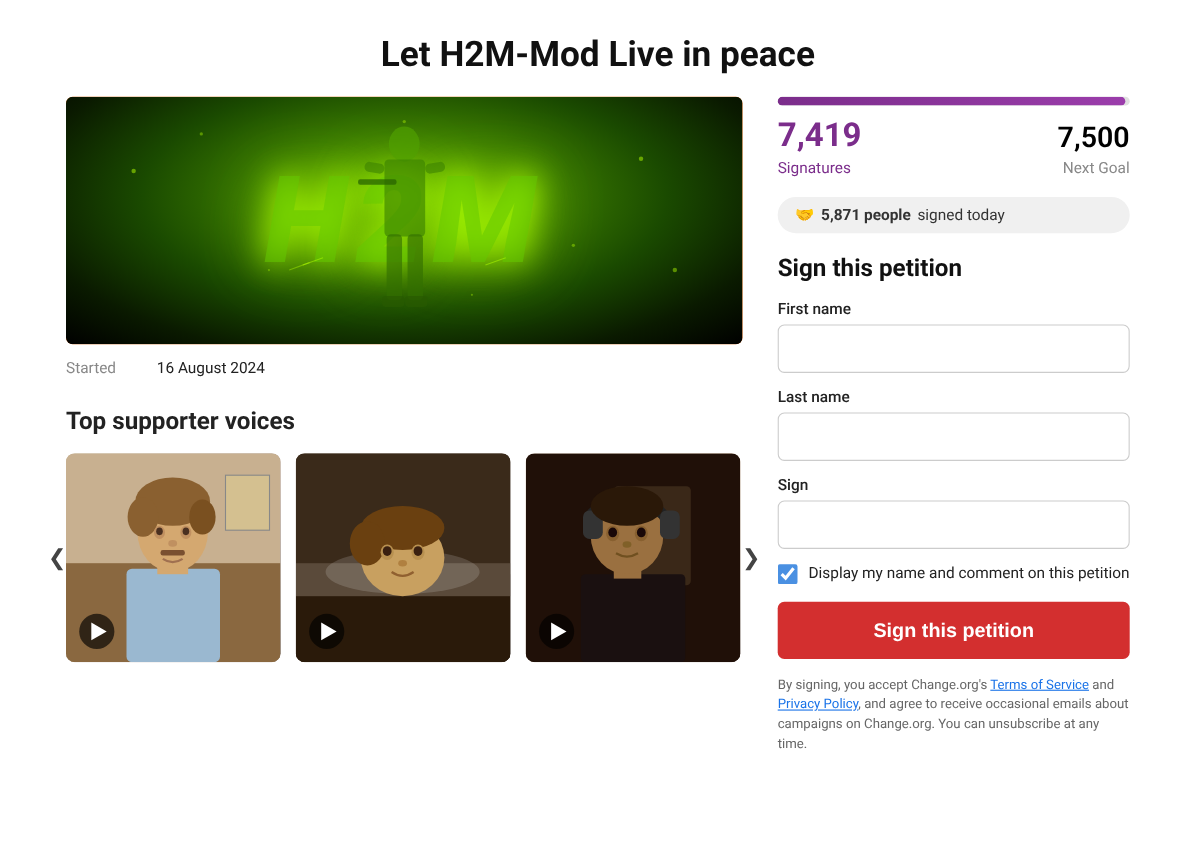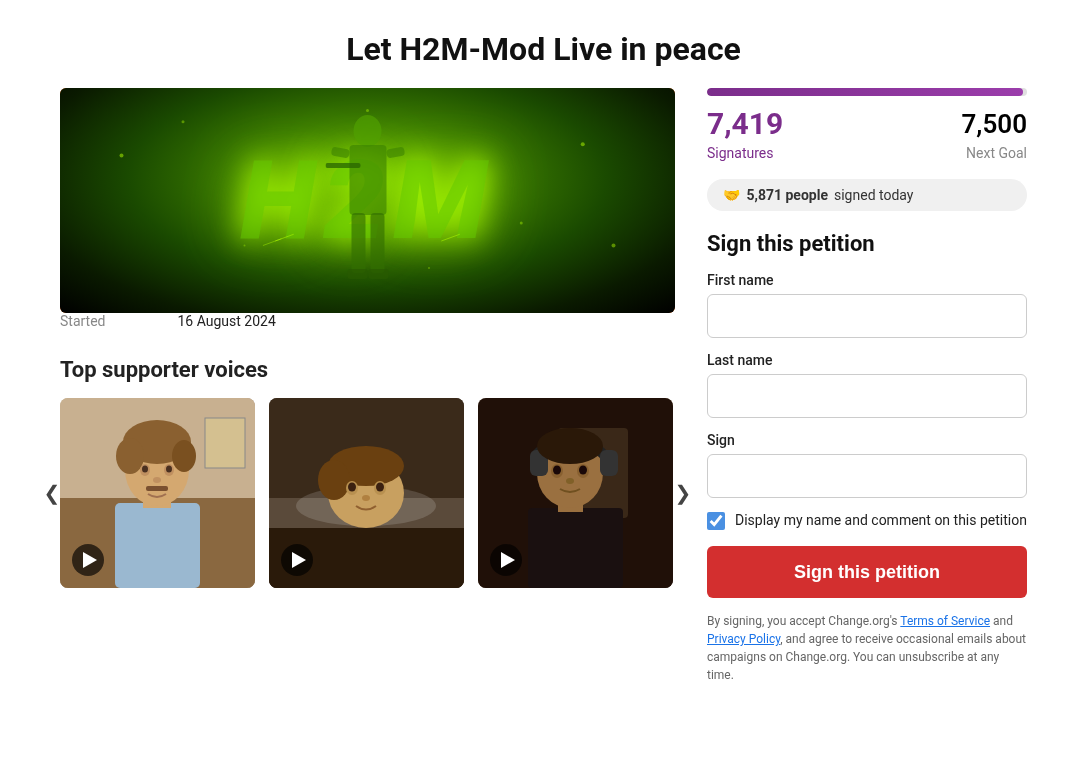--- a/index.html
+++ b/index.html
@@ -60,21 +60,22 @@
       font-weight: 900;
       color: rgba(100, 200, 0, 0.55);
       letter-spacing: 8px;
       text-shadow: 0 0 30px #aaff00, 0 0 60px #88cc00;
       font-style: italic;
       user-select: none;
     }
 
     .meta-row {
       display: flex;
-      gap: 72px;
+      gap: 37px;
+      margin-top: 14px;
       font-size: 14px;
       color: #555;
     }
 
     .meta-label { color: #888; }
     .meta-value { color: #222; }
 
     .top-supporter-title {
       font-size: 22px;
       font-weight: 700;
@@ -185,21 +186,21 @@
 
     .progress-bar-fill {
       height: 100%;
       background: linear-gradient(90deg, #7b2d8b, #9b3dab);
       border-radius: 4px;
     }
 
     .signature-row {
       display: flex;
       justify-content: space-between;
-      align-items: center;
+      align-items: flex-end;
       margin-bottom: 4px;
     }
 
     .sig-count {
       font-size: 30px;
       font-weight: 700;
       color: #7b2d8b;
     }
 
     .sig-goal {

